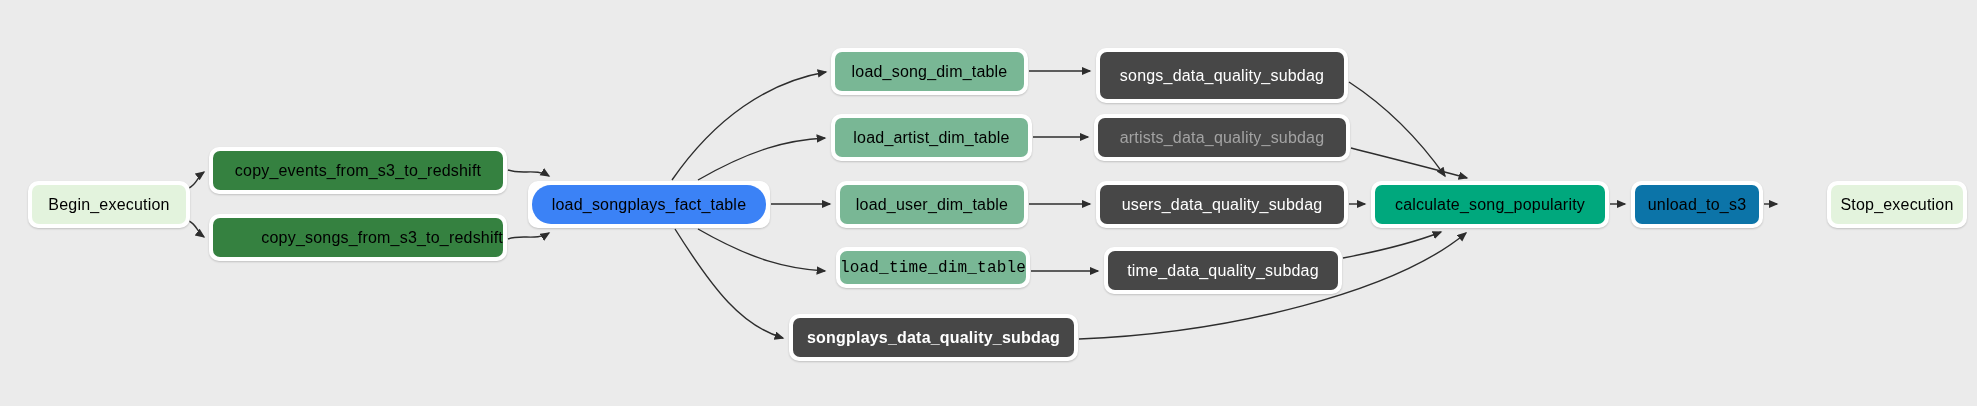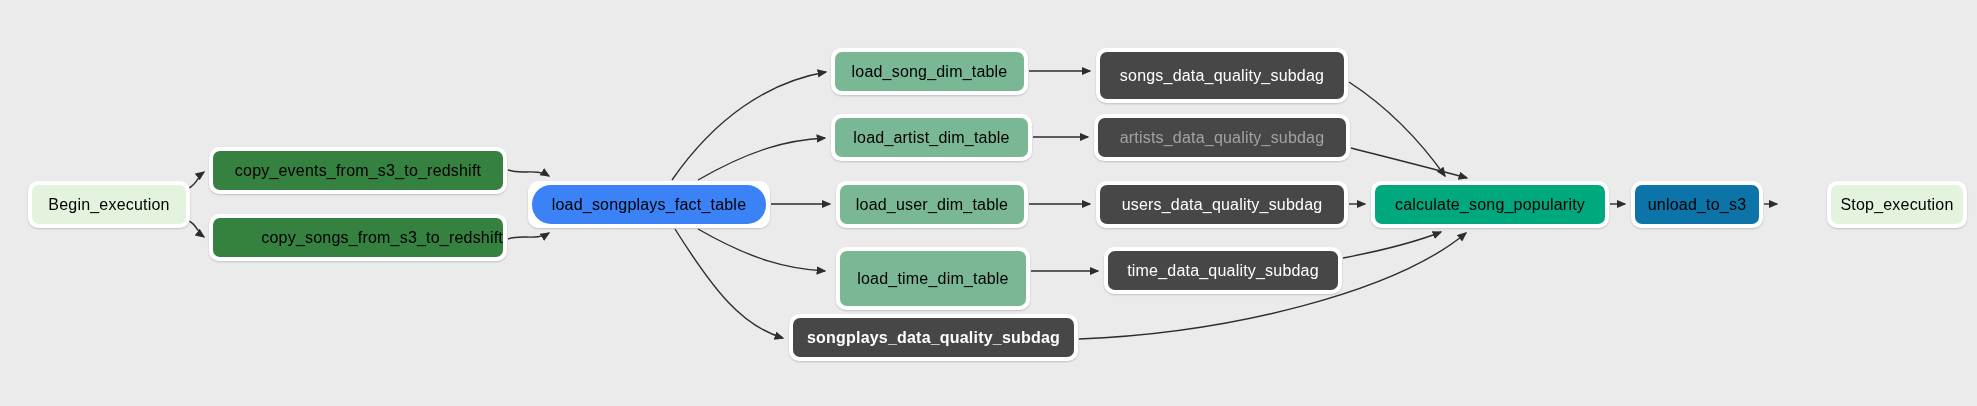--- a/index.html
+++ b/index.html
@@ -92,21 +92,21 @@
     <div class="node" style="left: 831px; top: 48px; width: 197px; height: 47px; background: rgb(255, 255, 255);">
       <div class="node-inner" style="background: rgb(121, 183, 149); color: rgb(0, 0, 0);">
         <span class="node-label">load_song_dim_table</span>
       </div>
     </div>
     <div class="node" style="left: 836px; top: 181px; width: 192px; height: 47px; background: rgb(255, 255, 255);">
       <div class="node-inner" style="background: rgb(121, 183, 149); color: rgb(0, 0, 0);">
         <span class="node-label">load_user_dim_table</span>
       </div>
     </div>
-    <div class="node" style="left: 836px; top: 247px; width: 194px; height: 63px; background: rgb(255, 255, 255);">
+    <div class="node" style="left: 836px; top: 247px; width: 194px; height: 41px; background: rgb(255, 255, 255); font-family: Liberation Mono, monospace;">
       <div class="node-inner" style="background: rgb(121, 183, 149); color: rgb(0, 0, 0);">
         <span class="node-label">load_time_dim_table</span>
       </div>
     </div>
     <div class="node" style="left: 1096px; top: 48px; width: 252px; height: 55px; background: rgb(255, 255, 255);">
       <div class="node-inner" style="background: rgb(71, 71, 71); color: rgb(255, 255, 255);">
         <span class="node-label">songs_data_quality_subdag</span>
       </div>
     </div>
     <div class="node" style="left: 1094px; top: 114px; width: 256px; height: 47px; background: rgb(255, 255, 255);">

